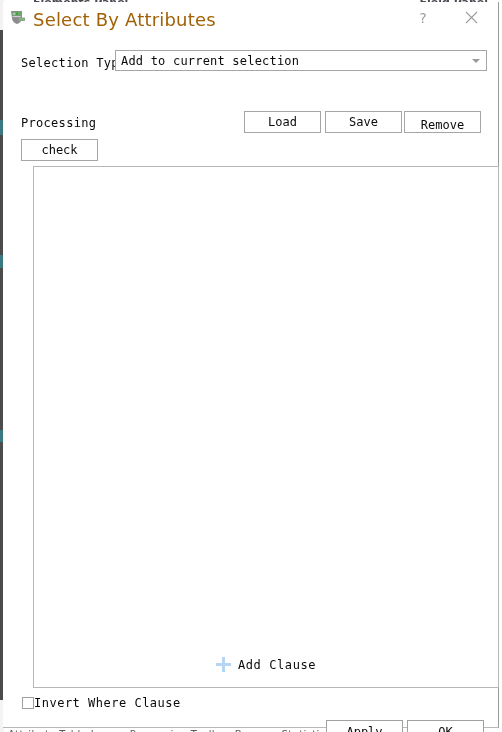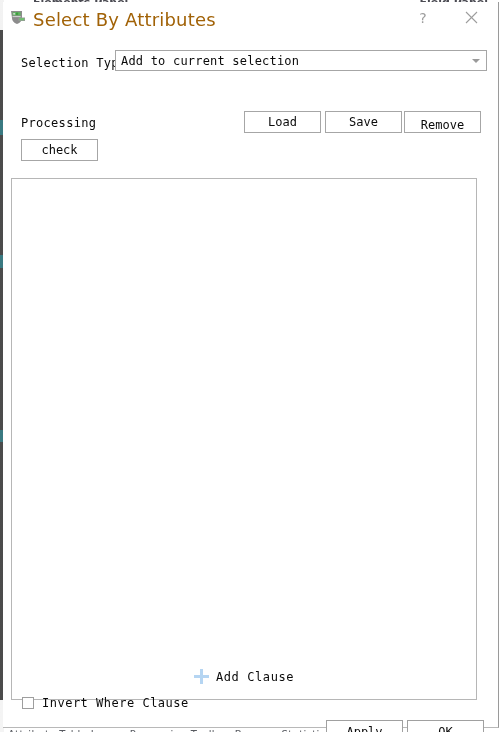--- a/index.html
+++ b/index.html
@@ -190,28 +190,27 @@
     box-sizing: border-box;
     display: flex;
     align-items: center;
     justify-content: center;
     cursor: default;
   }
 
   
   #expression-panel {
     position: absolute;
-    left: 8px;
+    left: 30px;
     top: 133px;
     width: 466px;
     height: 522px;
     border: 1px solid #b6b6b6;
     background: #ffffff;
     box-sizing: border-box;
-    margin-top: 12px;
   }
   #add-clause-row {
     position: absolute;
     left: 0;
     right: 0;
     top: 490px;
     display: flex;
     align-items: center;
     justify-content: center;
     gap: 7px;
@@ -232,21 +231,20 @@
   #plus-icon::after  { top: 6px; left: 0; height: 3px; width: 15px; }
   #add-clause-label { letter-spacing: .6px; }
 
   
   #invert-row {
     position: absolute;
     left: 19px;
     top: 663px;
     display: flex;
     align-items: center;
-    gap: 8px;
     cursor: default;
   }
   #invert-checkbox {
     width: 12px;
     height: 12px;
     border: 1px solid #9e9e9e;
     background: #ffffff;
     box-sizing: border-box;
     flex: 0 0 auto;
   }

